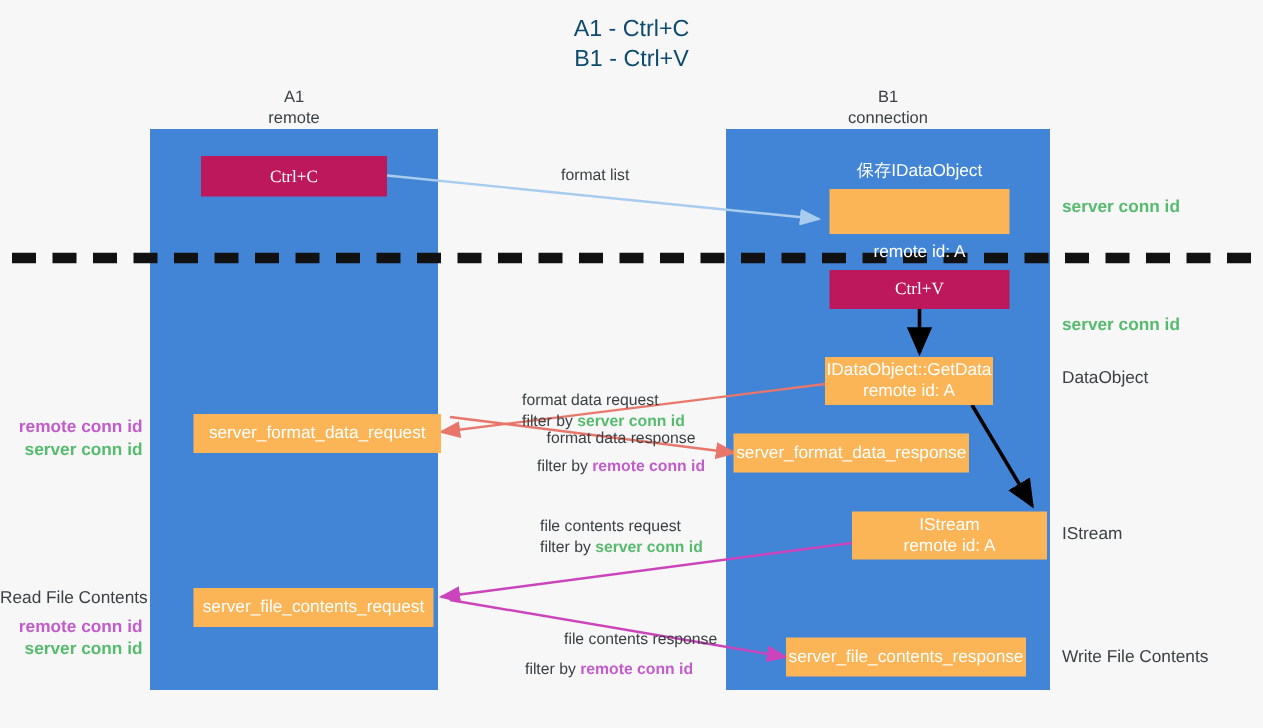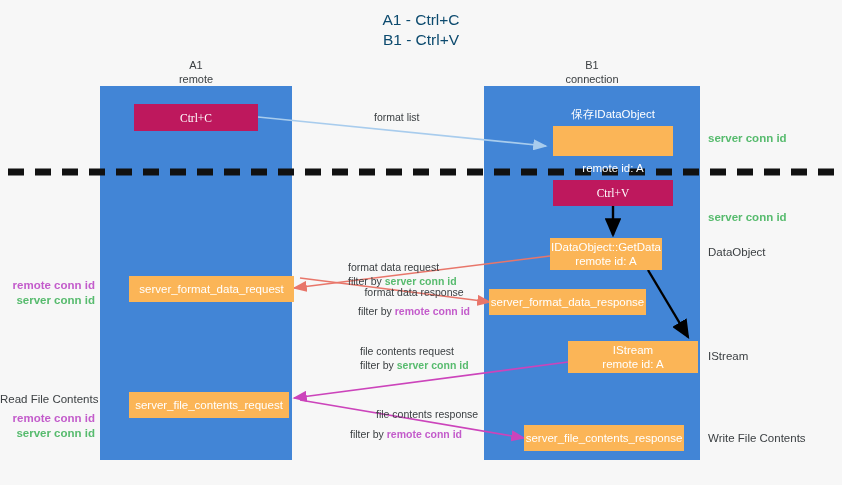--- a/index.html
+++ b/index.html
@@ -206,21 +206,21 @@
   </div>
 
   <div class="abs edge-label" style="left:360px; top:344px;">
     <div>file contents request</div>
     <div>
       <span>filter by </span><span class="g">server conn id</span>
     </div>
   </div>
 
   <div class="abs edge-label" style="left:350px; top:407px;">
-    <div style="text-align:center; margin-left:26px;">file contents response</div>
+    <div style="text-align:center; margin-left:26px;margin-top:12px;">file contents response</div>
     <div style="margin-top:6px;">
       <span>filter by </span><span class="p">remote conn id</span>
     </div>
   </div>
 
   <div class="abs ann green-t right" style="left:708px; top:131px;">server conn id</div>
   <div class="abs ann green-t right" style="left:708px; top:210px;">server conn id</div>
   <div class="abs ann right" style="left:708px; top:245px;">DataObject</div>
   <div class="abs ann right" style="left:708px; top:349px;">IStream</div>
   <div class="abs ann right" style="left:708px; top:431px;">Write File Contents</div>

